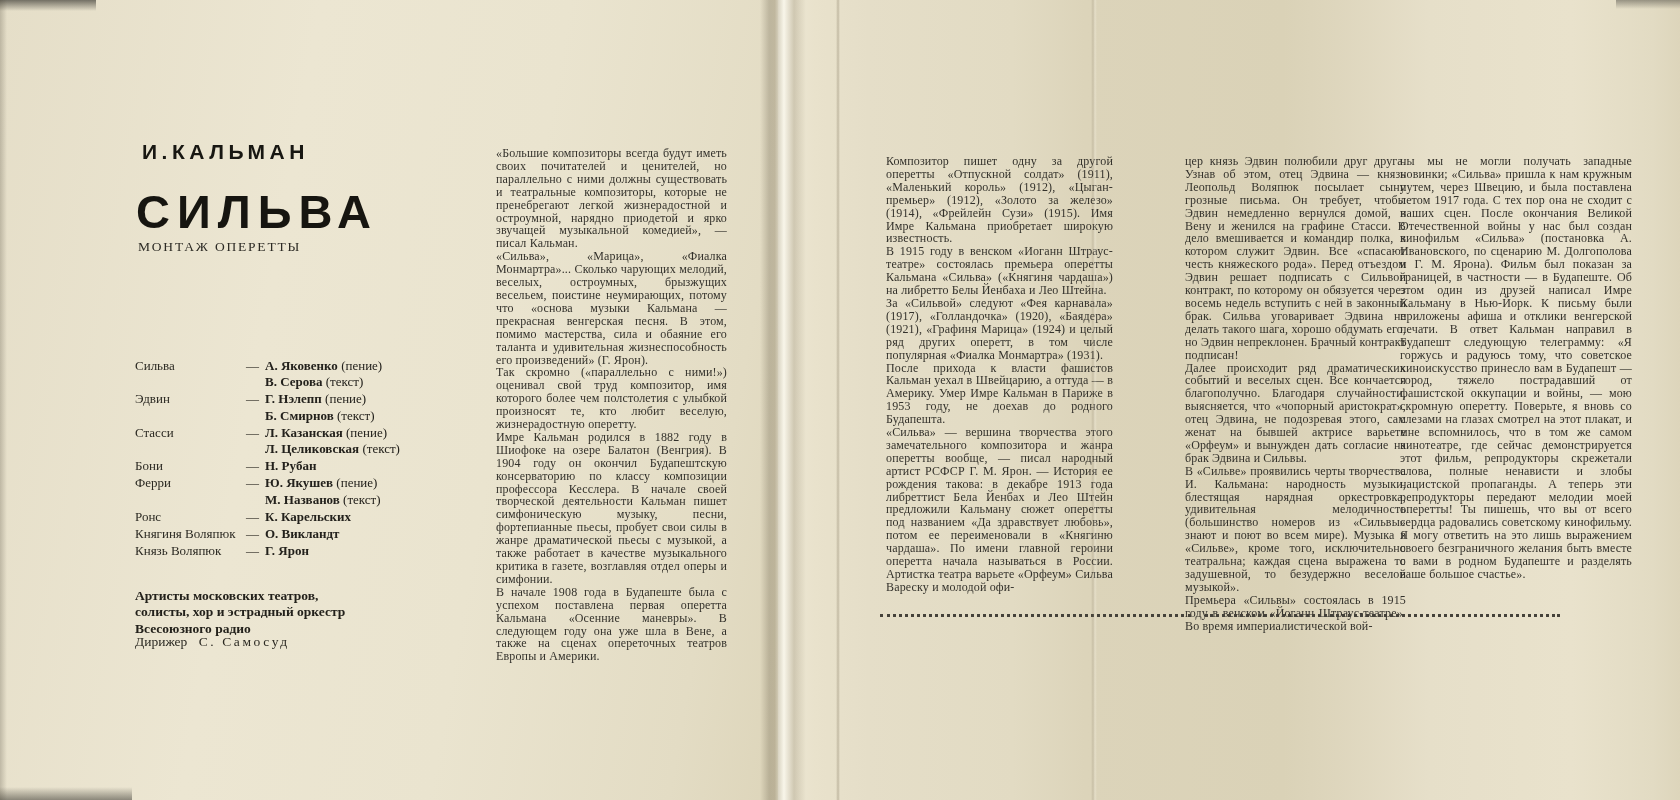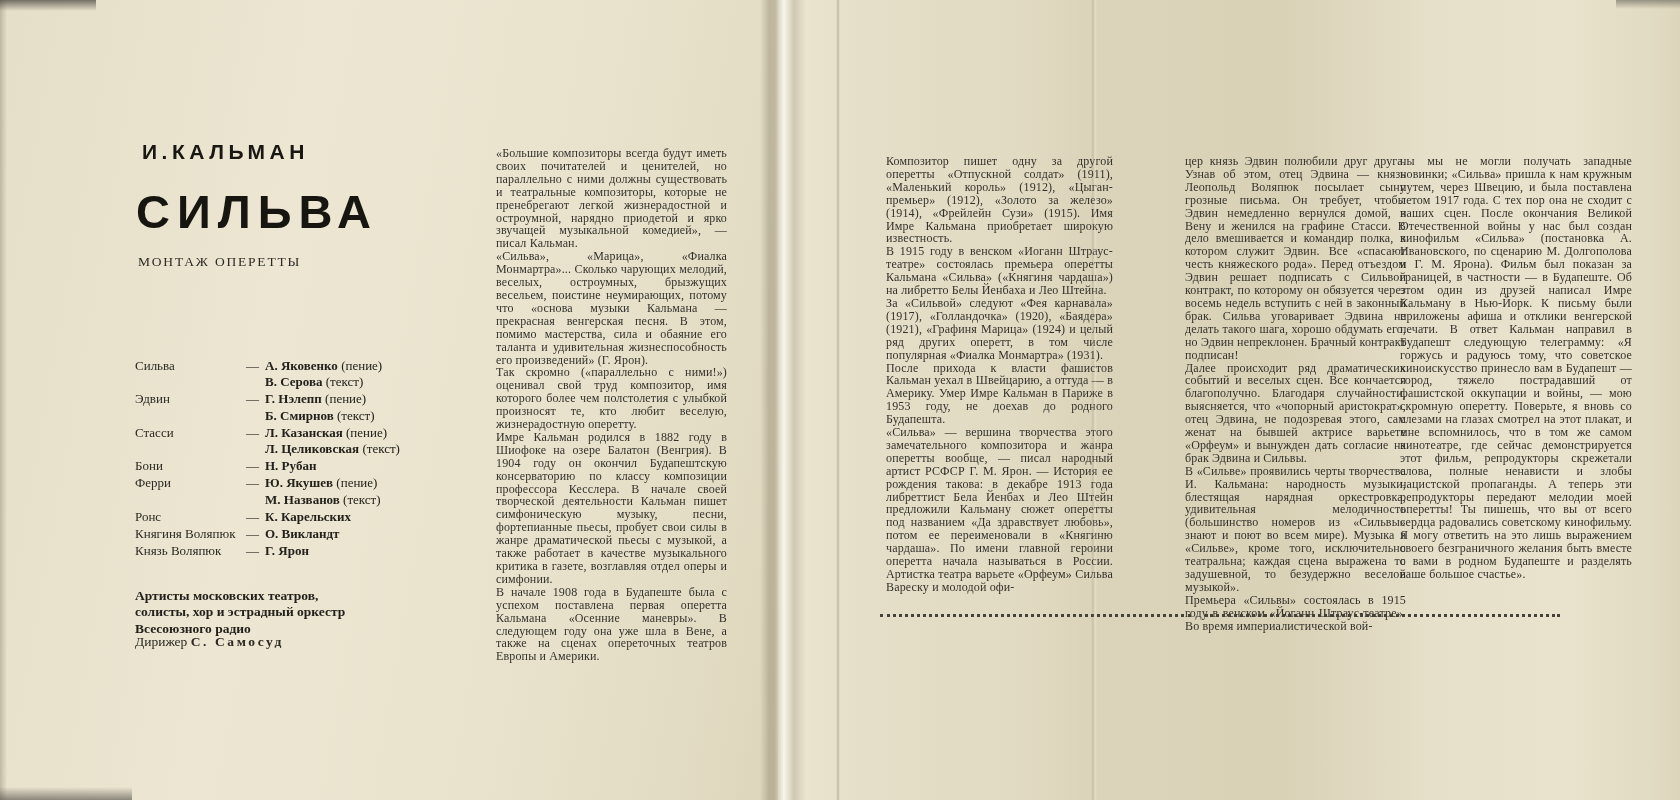--- a/index.html
+++ b/index.html
@@ -41,36 +41,36 @@
   
   .title-block{position:absolute;left:136px;top:140px;width:420px;}
   .composer{
     font-family:"Liberation Sans","DejaVu Sans",sans-serif;
     font-weight:700;font-size:21px;letter-spacing:4.5px;color:#181712;margin-left:6px;
   }
   .opus-title{
     font-family:"Liberation Sans","DejaVu Sans",sans-serif;
     font-weight:700;font-size:47px;letter-spacing:7px;color:#161510;margin-top:20px;
   }
-  .subtitle{font-size:13.5px;letter-spacing:1.8px;color:#2c2a24;margin-top:15px;margin-left:2px;}
+  .subtitle{font-size:13.5px;letter-spacing:1.8px;color:#2c2a24;margin-top:0;margin-left:2px;}
   .translation{font-size:13.5px;font-weight:700;color:#23211b;margin-top:23px;margin-left:1px;word-spacing:2px;}
 
   
   .cast{position:absolute;left:135px;top:358px;width:338px;font-size:13px;line-height:16.2px;color:#23211c;}
   .cast-row{display:grid;grid-template-columns:111px 13px 1fr;margin-bottom:1px;}
   .cast-role{font-weight:400;color:#2b2922;}
   .cast-dash{color:#2b2922;}
   .cast-performers{padding-left:6px;}
   .performer-name{font-weight:700;}
   .performer-note{font-weight:400;}
 
   
   .ensemble{position:absolute;left:135px;top:588px;width:320px;font-size:13.5px;font-weight:700;line-height:16.4px;color:#23211b;}
   .conductor{position:absolute;left:135px;top:634px;font-size:13.5px;color:#2b2922;}
-  .conductor-name{letter-spacing:2.6px;margin-left:0;font-weight:bold;}
+  .conductor-name{letter-spacing:2.6px;margin-left:8px;}
 
   
   .textcol{position:absolute;text-align:justify;font-size:12px;line-height:12.9px;letter-spacing:.15px;color:#33312b;}
   .textcol .para{margin:0;}
   .col1{left:496px;top:147px;width:231px;}
   .col2{left:886px;top:155px;width:227px;}
   .col3{left:1147px;top:155px;width:221px;margin-left:38px;}
   .col4{left:1400px;top:155px;width:232px;}
 
   

